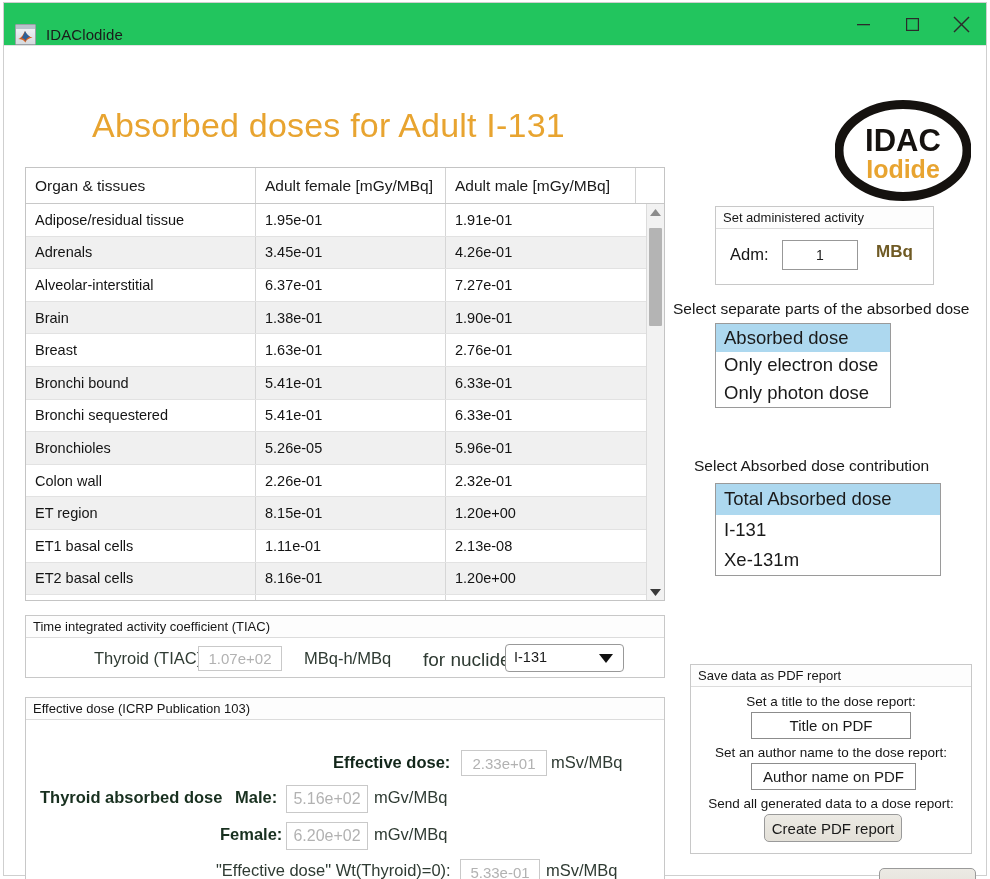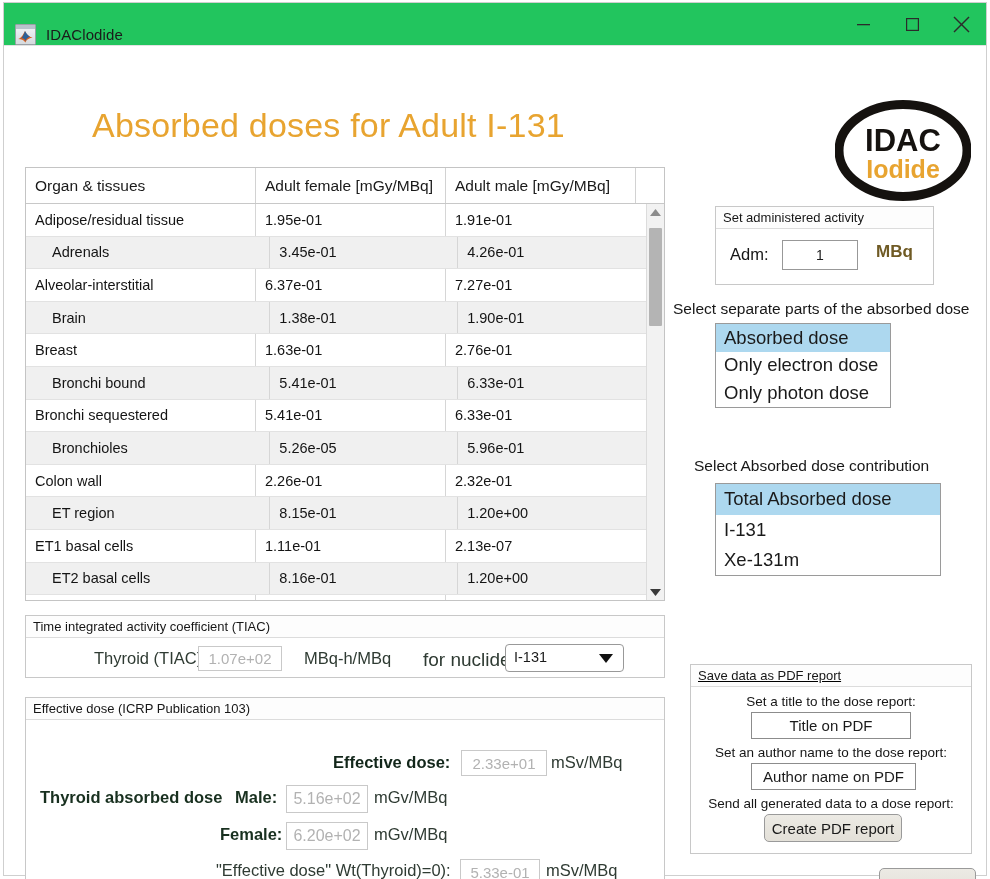--- a/index.html
+++ b/index.html
@@ -154,21 +154,21 @@
     position: absolute;
     left: 0; top: 0; right: 18px;
   }
   .trow {
     display: flex;
     height: 32.6px;
     border-bottom: 1px solid #e2e2e2;
     box-sizing: border-box;
     background: #ffffff;
   }
-  .trow.alt { background: #f0f0f0; padding-left: 17px; }
+  .trow.alt { background: #f0f0f0; }
   .trow .td {
     font-size: 14.5px;
     color: #141414;
     display: flex;
     align-items: center;
     padding-left: 9px;
     box-sizing: border-box;
     white-space: nowrap;
     overflow: hidden;
   }
@@ -359,21 +359,21 @@
   #female-value { left: 260px; top: 102px; width: 82px; height: 28px; font-size: 16px; }
   #female-unit { left: 348px; top: 105px; }
 
   #wt-label { left: 190px; top: 141px; }
   #wt-value { left: 434px; top: 139px; width: 80px; height: 26px; font-size: 15px; }
   #wt-unit { left: 520px; top: 141px; }
 
   
   #panel-pdf {
     left: 686px; top: 618px;
-    width: 282px; height: 190px; text-decoration: underline;
+    width: 282px; height: 190px;
   }
   .pdf-caption {
     position: absolute;
     font-size: 13.5px;
     color: #161616;
     white-space: nowrap;
     text-align: center;
     width: 100%;
     left: 0;
   }
@@ -521,21 +521,21 @@
             <div class="td col-2">2.32e-01</div>
           </div>
           <div class="trow alt">
             <div class="td col-0">ET region</div>
             <div class="td col-1">8.15e-01</div>
             <div class="td col-2">1.20e+00</div>
           </div>
           <div class="trow">
             <div class="td col-0">ET1 basal cells</div>
             <div class="td col-1">1.11e-01</div>
-            <div class="td col-2">2.13e-07</div>
+            <div class="td col-2">2.13e-08</div>
           </div>
           <div class="trow alt">
             <div class="td col-0">ET2 basal cells</div>
             <div class="td col-1">8.16e-01</div>
             <div class="td col-2">1.20e+00</div>
           </div>
           <div class="trow">
             <div class="td col-0">Endosteum (bone surface)</div>
             <div class="td col-1">2.23e-01</div>
             <div class="td col-2">2.82e-01</div>

